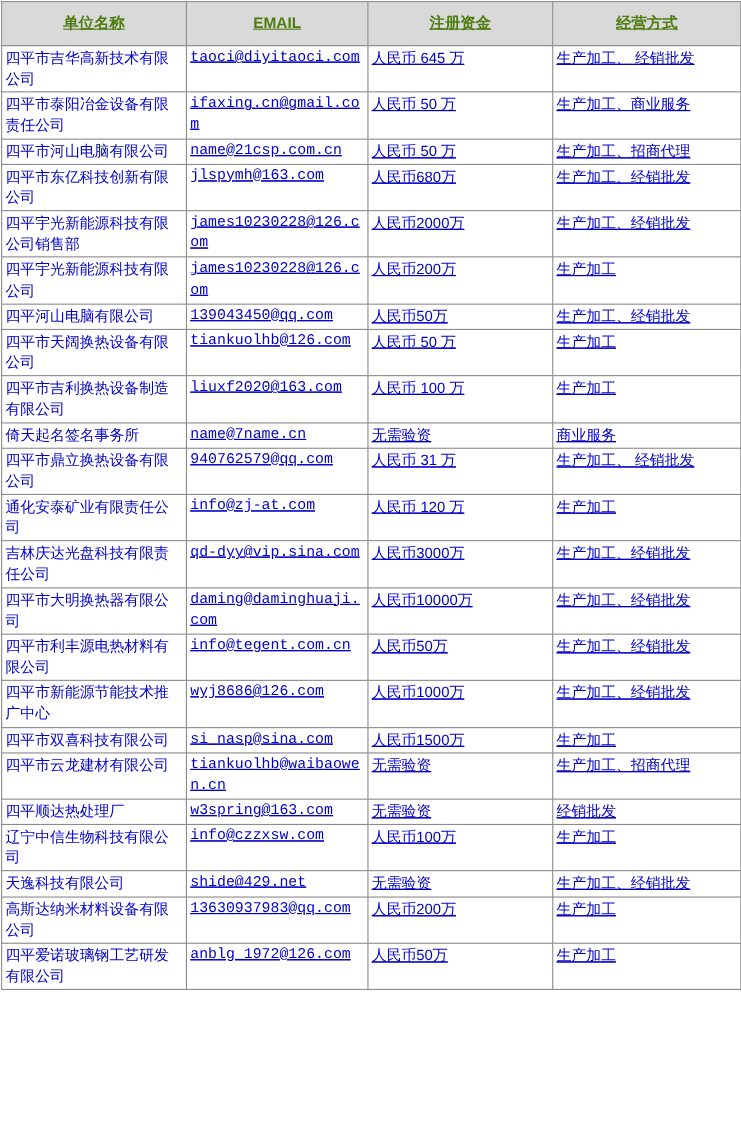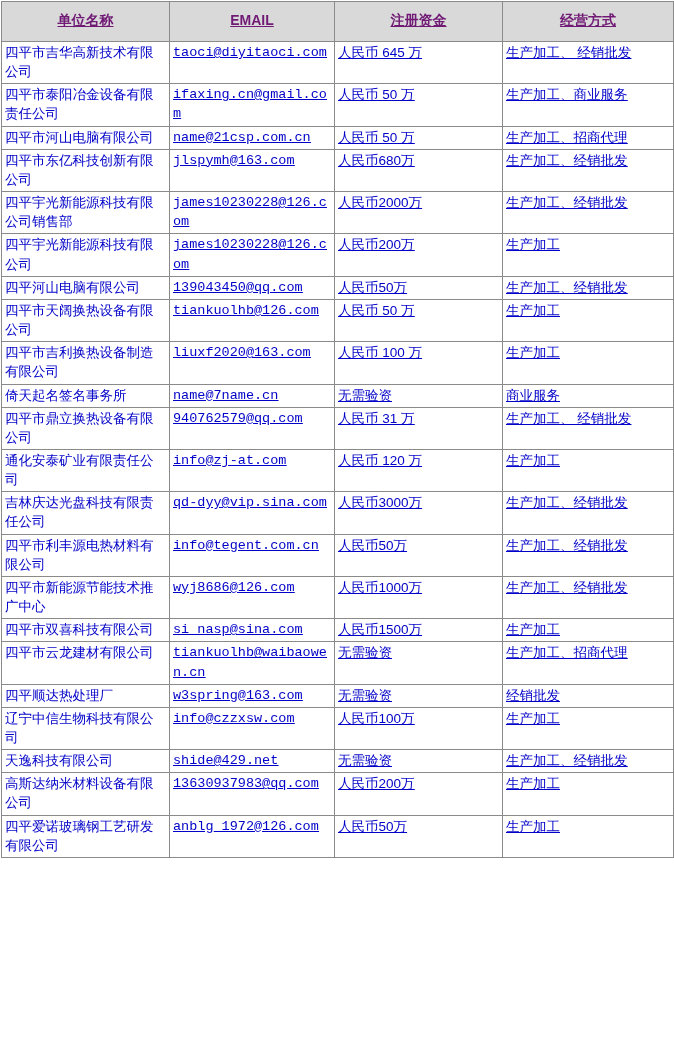--- a/index.html
+++ b/index.html
@@ -32,21 +32,21 @@
     font-size: 13.5px;
     line-height: 1.42;
     color: #0000c8;
     word-break: break-all;
   }
   table.company-table thead th {
     background: #d9d9d9;
     text-align: center;
     vertical-align: middle;
     font-weight: bold;
-    color: #701a75;
+    color: #4d7c0f;
     height: 36px;
     font-size: 14px;
   }
   table.company-table thead th span {
     text-decoration: underline;
   }
   td.name-cell {
     color: #0000c8;
   }
   td.email-cell {
@@ -163,20 +163,26 @@
       <td class="cap-cell"><span>人民币 120 万</span></td>
       <td class="biz-cell"><span>生产加工</span></td>
     </tr>
     <tr>
       <td class="name-cell">吉林庆达光盘科技有限责任公司</td>
       <td class="email-cell"><span>qd-dyy@vip.sina.com</span></td>
       <td class="cap-cell"><span>人民币3000万</span></td>
       <td class="biz-cell"><span>生产加工、经销批发</span></td>
     </tr>
     <tr>
+      <td class="name-cell">四平市大明换热器有限公司</td>
+      <td class="email-cell"><span>daming@daminghuaji.com</span></td>
+      <td class="cap-cell"><span>人民币10000万</span></td>
+      <td class="biz-cell"><span>生产加工、经销批发</span></td>
+    </tr>
+    <tr>
       <td class="name-cell">四平市利丰源电热材料有限公司</td>
       <td class="email-cell"><span>info@tegent.com.cn</span></td>
       <td class="cap-cell"><span>人民币50万</span></td>
       <td class="biz-cell"><span>生产加工、经销批发</span></td>
     </tr>
     <tr>
       <td class="name-cell">四平市新能源节能技术推广中心</td>
       <td class="email-cell"><span>wyj8686@126.com</span></td>
       <td class="cap-cell"><span>人民币1000万</span></td>
       <td class="biz-cell"><span>生产加工、经销批发</span></td>

